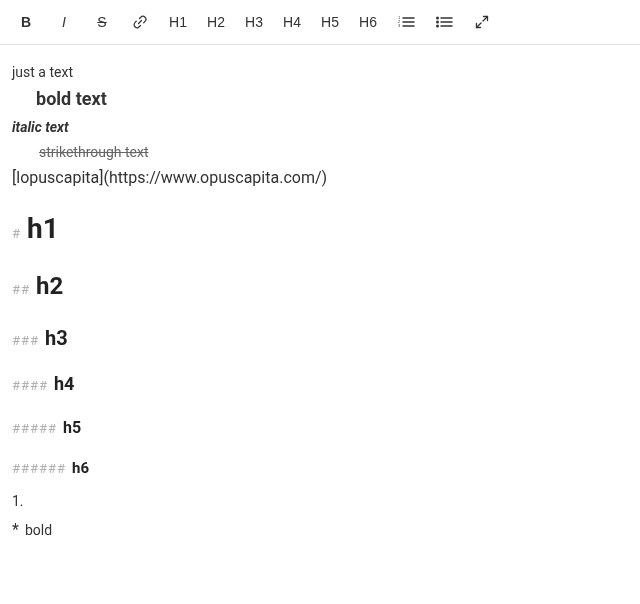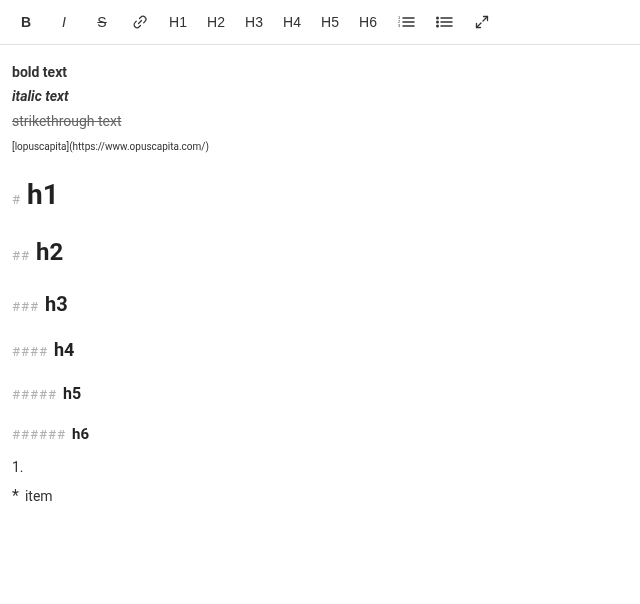--- a/index.html
+++ b/index.html
@@ -62,37 +62,39 @@
       margin-bottom: 2px;
     }
 
     .text-plain {
       font-size: 14px;
       color: #333;
     }
 
     .text-bold {
       font-weight: bold;
-      font-size: 14px;
+      font-size: 18px;
+      margin-left: 24px;
     }
 
     .text-italic {
       font-style: italic;
       font-size: 14px;
       font-weight: bold;
     }
 
     .text-strike {
       text-decoration: line-through;
       font-size: 14px;
       color: #666;
+      margin-left: 27px;
     }
 
     .text-link {
-      font-size: 10px;
+      font-size: 16px;
       color: #333;
     }
 
     .heading-line {
       display: flex;
       align-items: baseline;
       gap: 6px;
       margin: 16px 0 8px 0;
     }
 
@@ -230,20 +232,23 @@
         <path d="M12.5 1.5L8 6" stroke="#333" stroke-width="1.3" stroke-linecap="round"></path>
         <path d="M5.5 12.5H1.5V8.5" stroke="#333" stroke-width="1.3" stroke-linecap="round" stroke-linejoin="round"></path>
         <path d="M1.5 12.5L6 8" stroke="#333" stroke-width="1.3" stroke-linecap="round"></path>
       </svg>
     </button>
   </div>
 </div>
 
 <div class="editor-area">
   <div class="editor-line">
+    <span class="text-plain">just a text</span>
+  </div>
+  <div class="editor-line">
     <span class="text-bold">bold text</span>
   </div>
   <div class="editor-line">
     <span class="text-italic">italic text</span>
   </div>
   <div class="editor-line">
     <span class="text-strike">strikethrough text</span>
   </div>
   <div class="editor-line">
     <span class="text-link">[lopuscapita](https://www.opuscapita.com/)</span>
@@ -278,16 +283,16 @@
     <span class="heading-marks">######</span>
     <span class="h6-text">h6</span>
   </div>
 
   <div class="list-area">
     <div class="numbered-item">
       <span class="numbered-marker">1.</span>
     </div>
     <div class="bullet-item">
       <span class="bullet-marker">*</span>
-      <span>item</span>
+      <span>bold</span>
     </div>
   </div>
 </div>
 
 </body></html>

